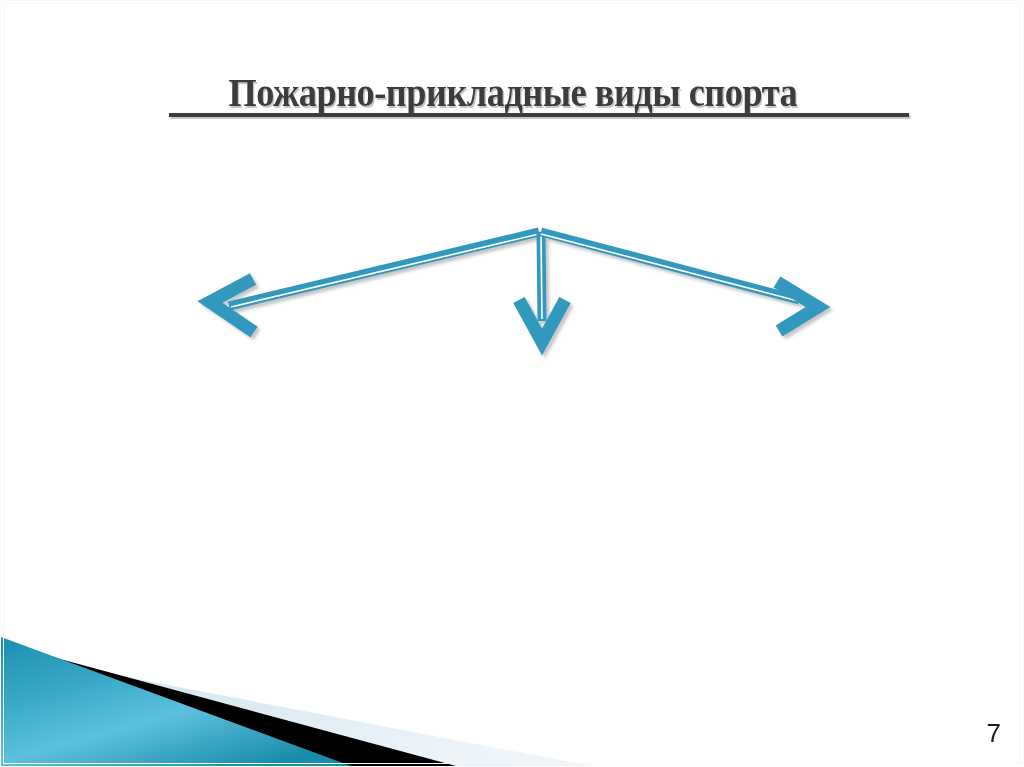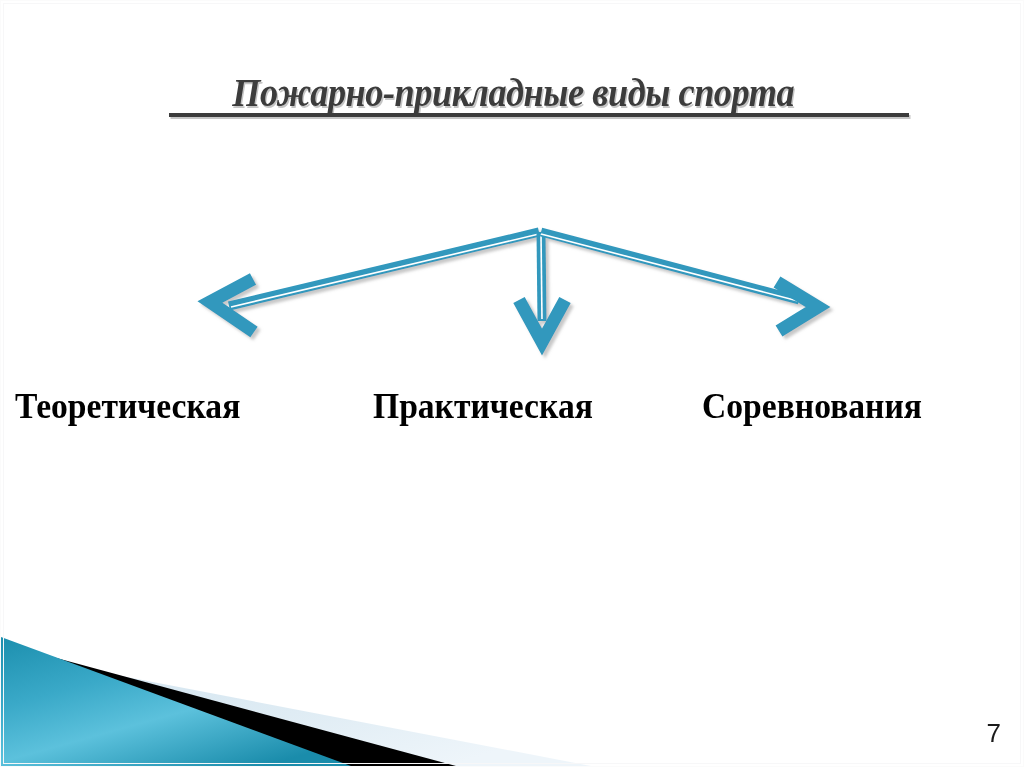--- a/index.html
+++ b/index.html
@@ -28,21 +28,20 @@
     pointer-events: none;
   }
 
   
   .title-block {
     position: absolute;
     left: 0;
     top: 70px;
     width: 1024px;
     text-align: center;
-    font-style: italic;
   }
   .title-text {
     display: inline-block;
     font-family: "Liberation Serif", serif;
     font-weight: bold;
     font-size: 39px;
     line-height: 44px;
     letter-spacing: -0.5px;
     color: #3c3c3c;
     transform: scaleX(0.93);
@@ -147,25 +146,20 @@
       </g>
 
       <g>
         <line x1="540" y1="231" x2="798" y2="299" stroke="#3198bd" stroke-width="9" stroke-linecap="butt"></line>
         <line x1="540" y1="233" x2="797" y2="300" stroke="#ffffff" stroke-width="1.6"></line>
         <polyline points="776,281 817,306 778,330" fill="none" stroke="#3198bd" stroke-width="13" stroke-linejoin="miter" stroke-linecap="butt"></polyline>
       </g>
     </g>
   </svg>
 
-  <div class="labels">
-    <div class="label label-1">Теоретическая</div>
-    <div class="label label-2">Практическая</div>
-    <div class="label label-3">Соревнования</div>
-  </div>
 
   <svg class="deco" viewBox="0 0 660 135" width="660" height="135">
     <defs>
       <linearGradient id="tealGrad" x1="0" y1="0" x2="0.75" y2="1">
         <stop offset="0%" stop-color="#1c8fae"></stop>
         <stop offset="35%" stop-color="#3aa9c8"></stop>
         <stop offset="62%" stop-color="#5cc1dc"></stop>
         <stop offset="100%" stop-color="#1a8cab"></stop>
       </linearGradient>
       <linearGradient id="paleGrad" x1="0" y1="0" x2="1" y2="0.6">

